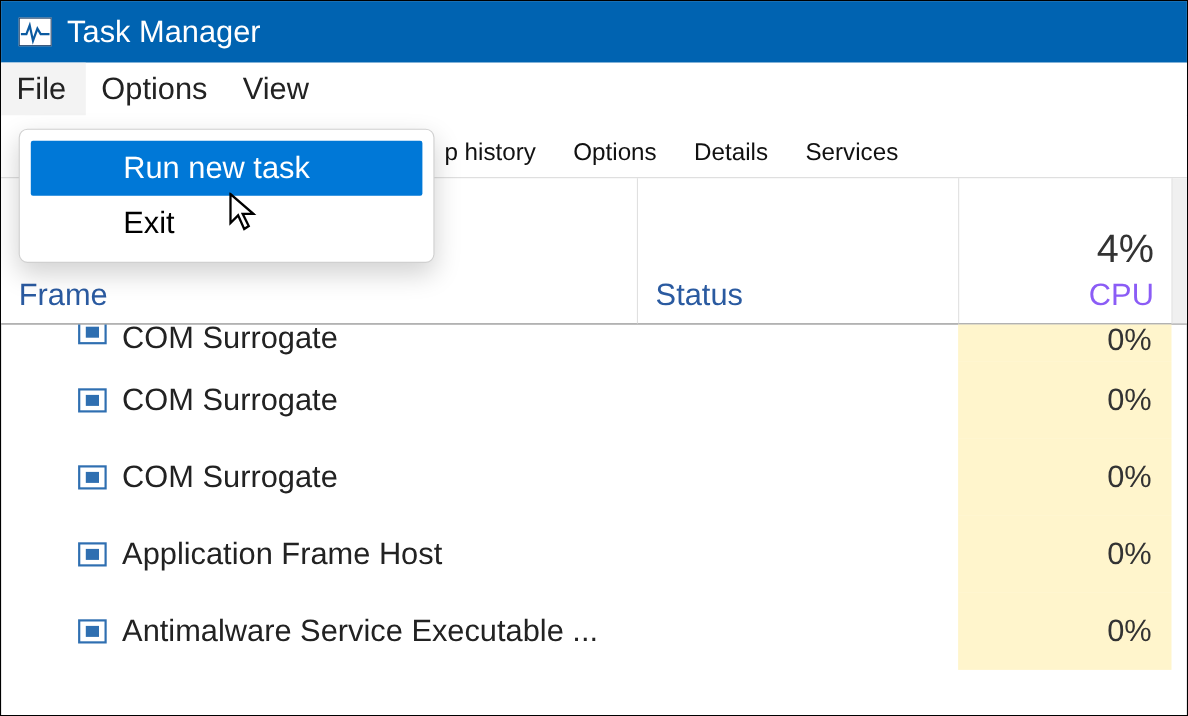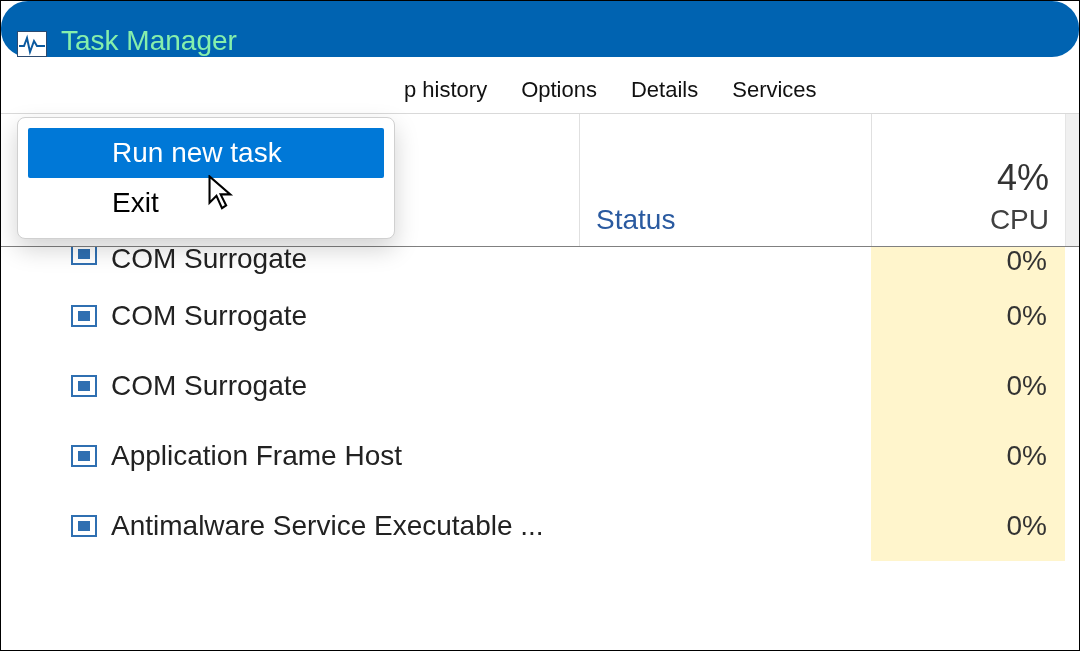--- a/index.html
+++ b/index.html
@@ -1,19 +1,19 @@
 <!DOCTYPE html>
 <html><head>
   <meta charset="utf-8">
   <style>
     * { box-sizing: border-box; margin: 0; padding: 0; }
     html, body { width: 1080px; height: 651px; overflow: hidden; font-family: "Segoe UI", Arial, sans-serif; background:#fff; }
     .window { width: 1080px; height: 651px; display:flex; flex-direction:column; position:relative; border:1px solid #000; }
     
-    .titlebar { background:#0063b1; height:56px; display:flex; align-items:flex-end; padding:0 16px; color:#86efac;border-radius:27px; }
+    .titlebar { background:#0063b1; height:56px; display:flex; align-items:center; padding:0 16px; color:#ffffff; }
     .titlebar .app-icon { width:30px; height:26px; background:#fff; border:1px solid #2b4a70; margin-right:14px; display:flex; align-items:flex-end; justify-content:center; position:relative; }
     .titlebar .app-icon svg { display:block; }
     .titlebar .title-text { font-size:28px; font-weight:400; }
     
     .menubar { height:48px; display:flex; align-items:center; background:#fff; font-size:28px; color:#222; }
     .menubar .menu-item { padding:6px 18px 6px 14px; line-height:36px; }
     .menubar .menu-item.open { background:#f3f3f3; }
     
     .dropdown {
       position:absolute;
@@ -34,21 +34,21 @@
     .tabrow .tab.partial-left { padding-left:4px; }
     
     .headers { display:flex; height:134px; border-top:1px solid #d9d9d9; border-bottom:1.5px solid #808080; position:relative; background:#fff; }
     .col { display:flex; flex-direction:column; justify-content:flex-end; padding:0 16px 10px 16px; }
     .col.name { width:578px; }
     .col.status { width:292px; border-left:1px solid #e0e0e0; }
     .col.cpu { width:194px; border-left:1px solid #e0e0e0; align-items:flex-end; }
     .col.cpu .big { font-size:36px; color:#333; line-height:1.1; padding-bottom:6px; }
     .col .label { font-size:28px; color:#2a5aa0; }
     .col.name .label, .col.status .label { color:#2a5aa0; }
-    .col.cpu .label { color:#404040; }
+    .col.cpu .label { color:#8b5cf6; }
     .scrollbar-gutter { width:14px; background:#f0f0f0; border-left:1px solid #e5e5e5; }
     
     .rows { flex:1; overflow:hidden; position:relative; }
     .row { display:flex; align-items:center; height:70px; }
     .row.first { height:40px; align-items:flex-start; padding-top:0; margin-top:-6px; }
     .cell-name { width:578px; display:flex; align-items:center; padding-left:70px; font-size:28px; color:#222; gap:14px; overflow:hidden; white-space:nowrap; }
     .cell-status { width:292px; }
     .cell-cpu { width:194px; background:#fff5cc; display:flex; align-items:center; justify-content:flex-end; padding-right:18px; font-size:28px; color:#333; height:100%; }
     .cell-cpu.first-clip { height:100%; }
     .proc-icon { width:26px; height:22px; border:2px solid #2f6fb1; display:flex; align-items:center; justify-content:center; flex:0 0 auto; }
@@ -64,20 +64,25 @@
 
   <div class="titlebar">
     <span class="app-icon">
       <svg width="28" height="24" viewBox="0 0 28 24">
         <polyline points="1,14 6,14 9,6 12,20 16,9 19,14 27,14" fill="none" stroke="#0b5aa0" stroke-width="2"></polyline>
       </svg>
     </span>
     <span class="title-text">Task Manager</span>
   </div>
 
+  <div class="menubar">
+    <div class="menu-item open">File</div>
+    <div class="menu-item">Options</div>
+    <div class="menu-item">View</div>
+  </div>
 
   <div class="tabrow">
     <div style="width:398px; flex:0 0 auto;"></div>
     <div class="tab partial-left">p history</div>
     <div class="tab">Options</div>
     <div class="tab">Details</div>
     <div class="tab">Services</div>
   </div>
 
   <div class="headers">

